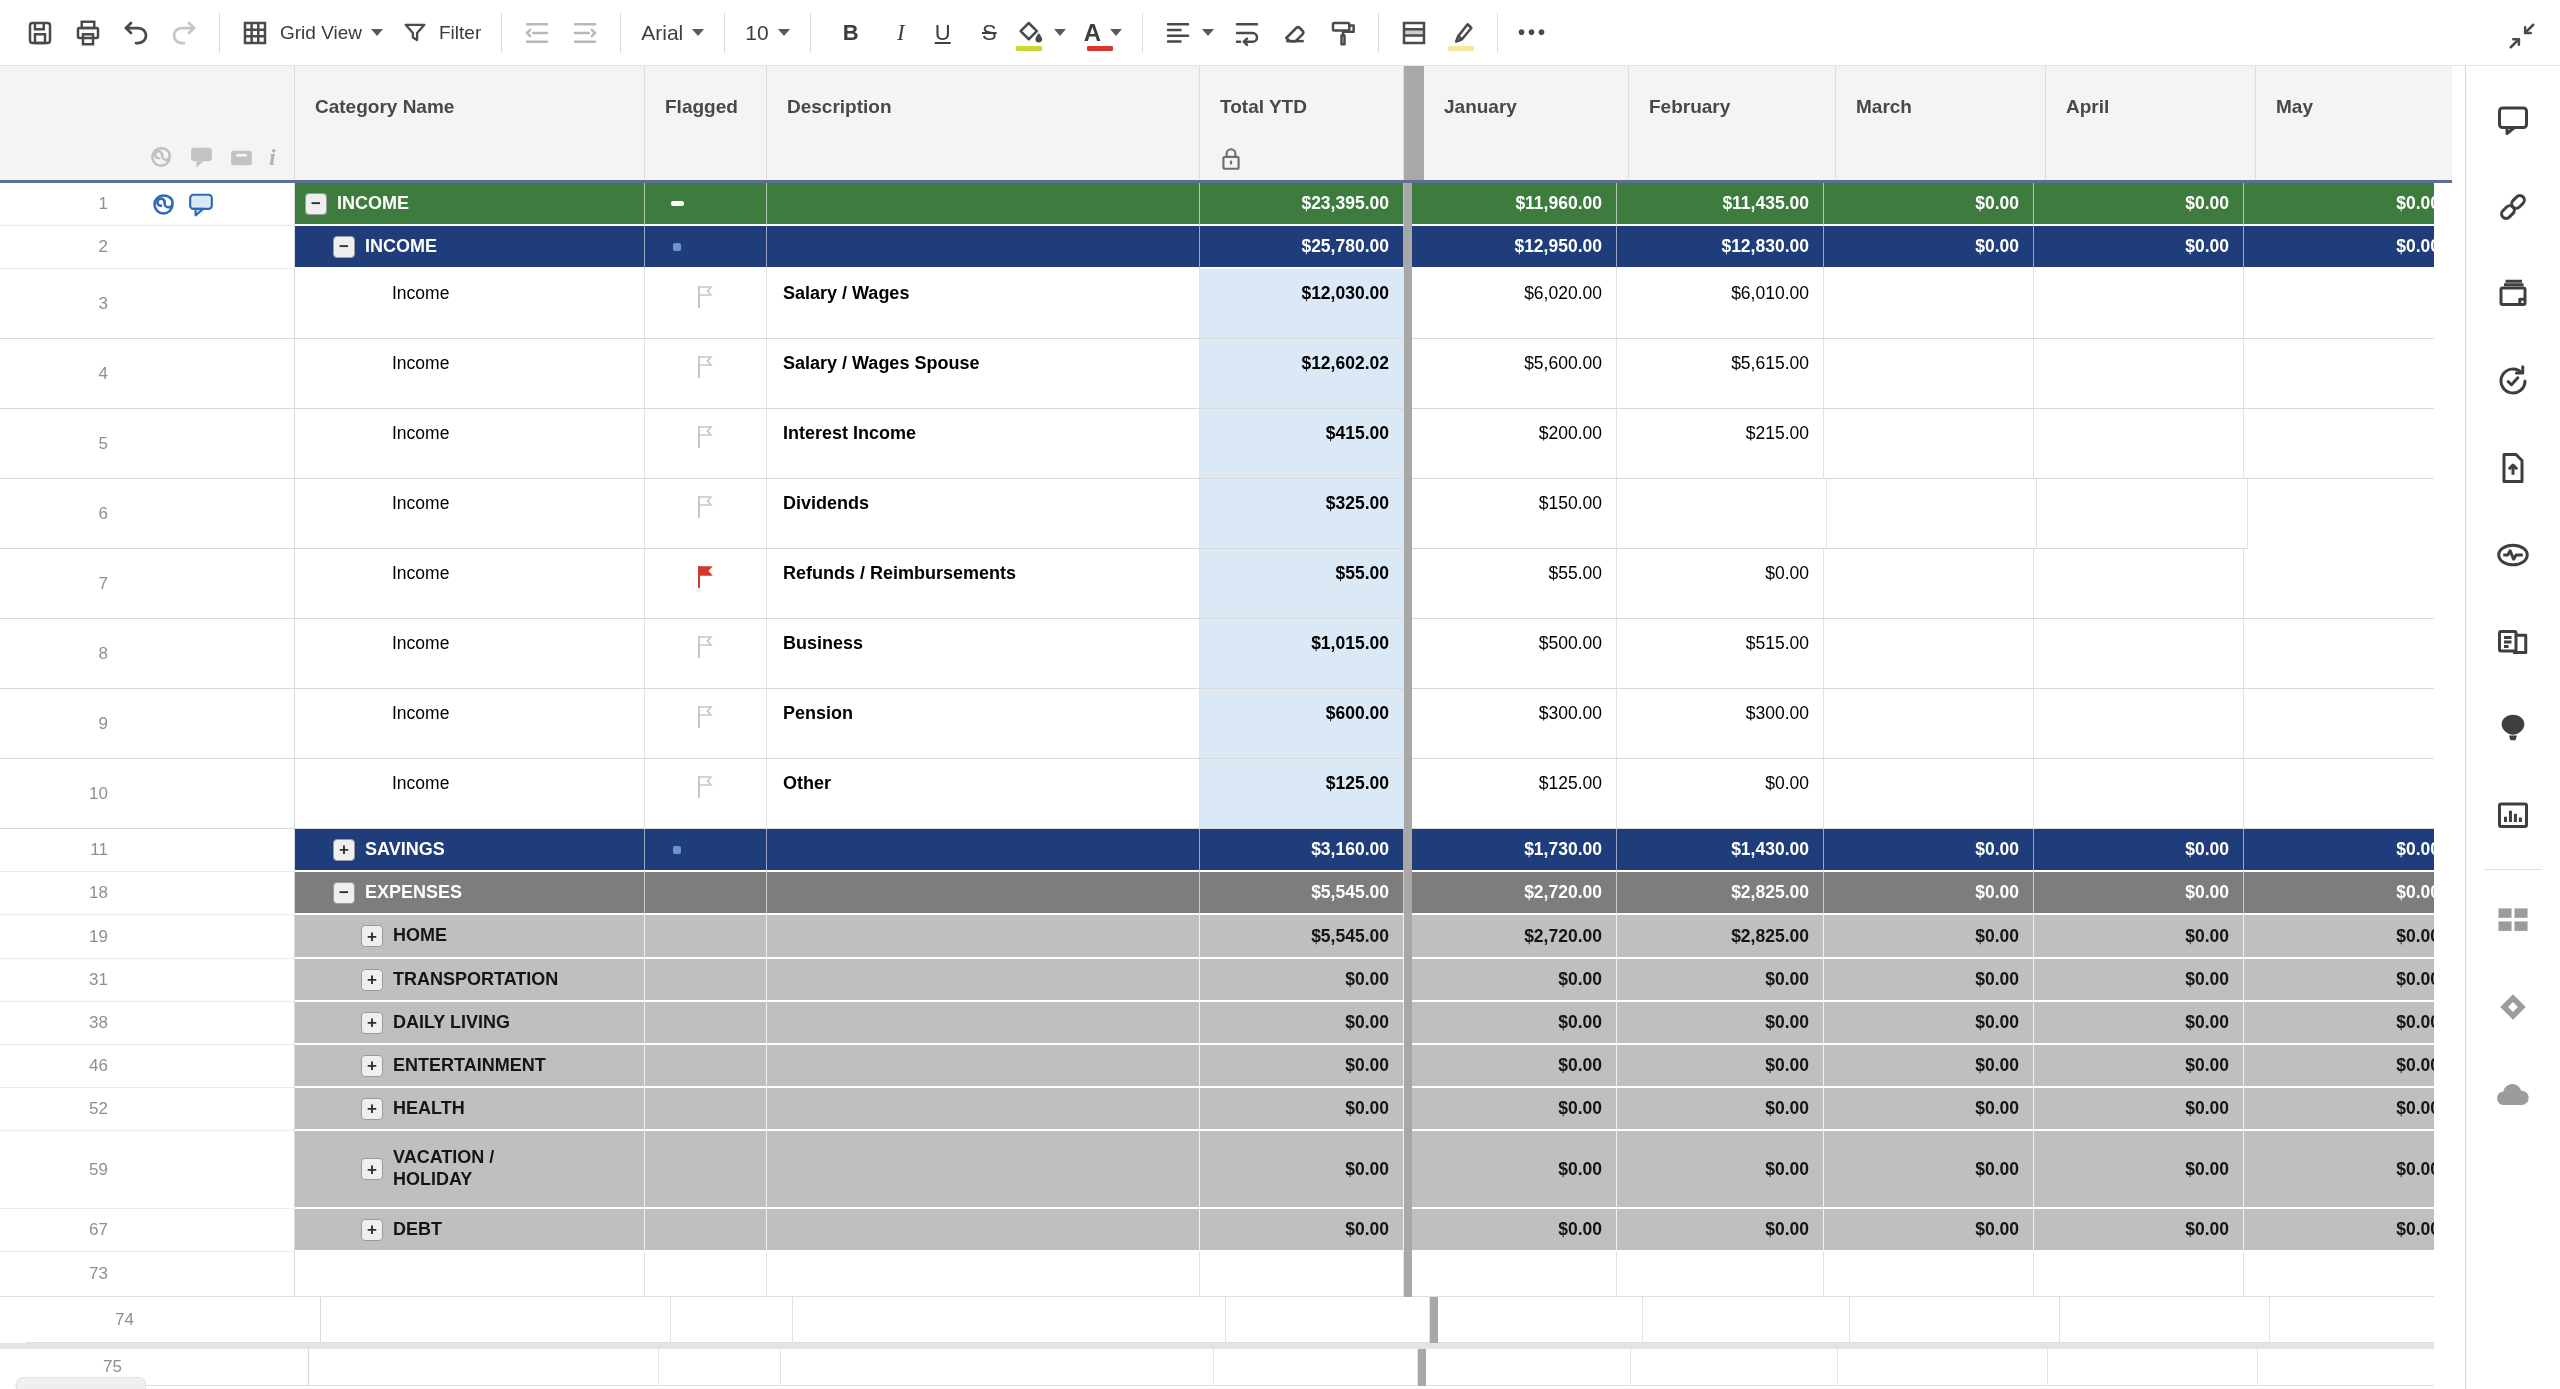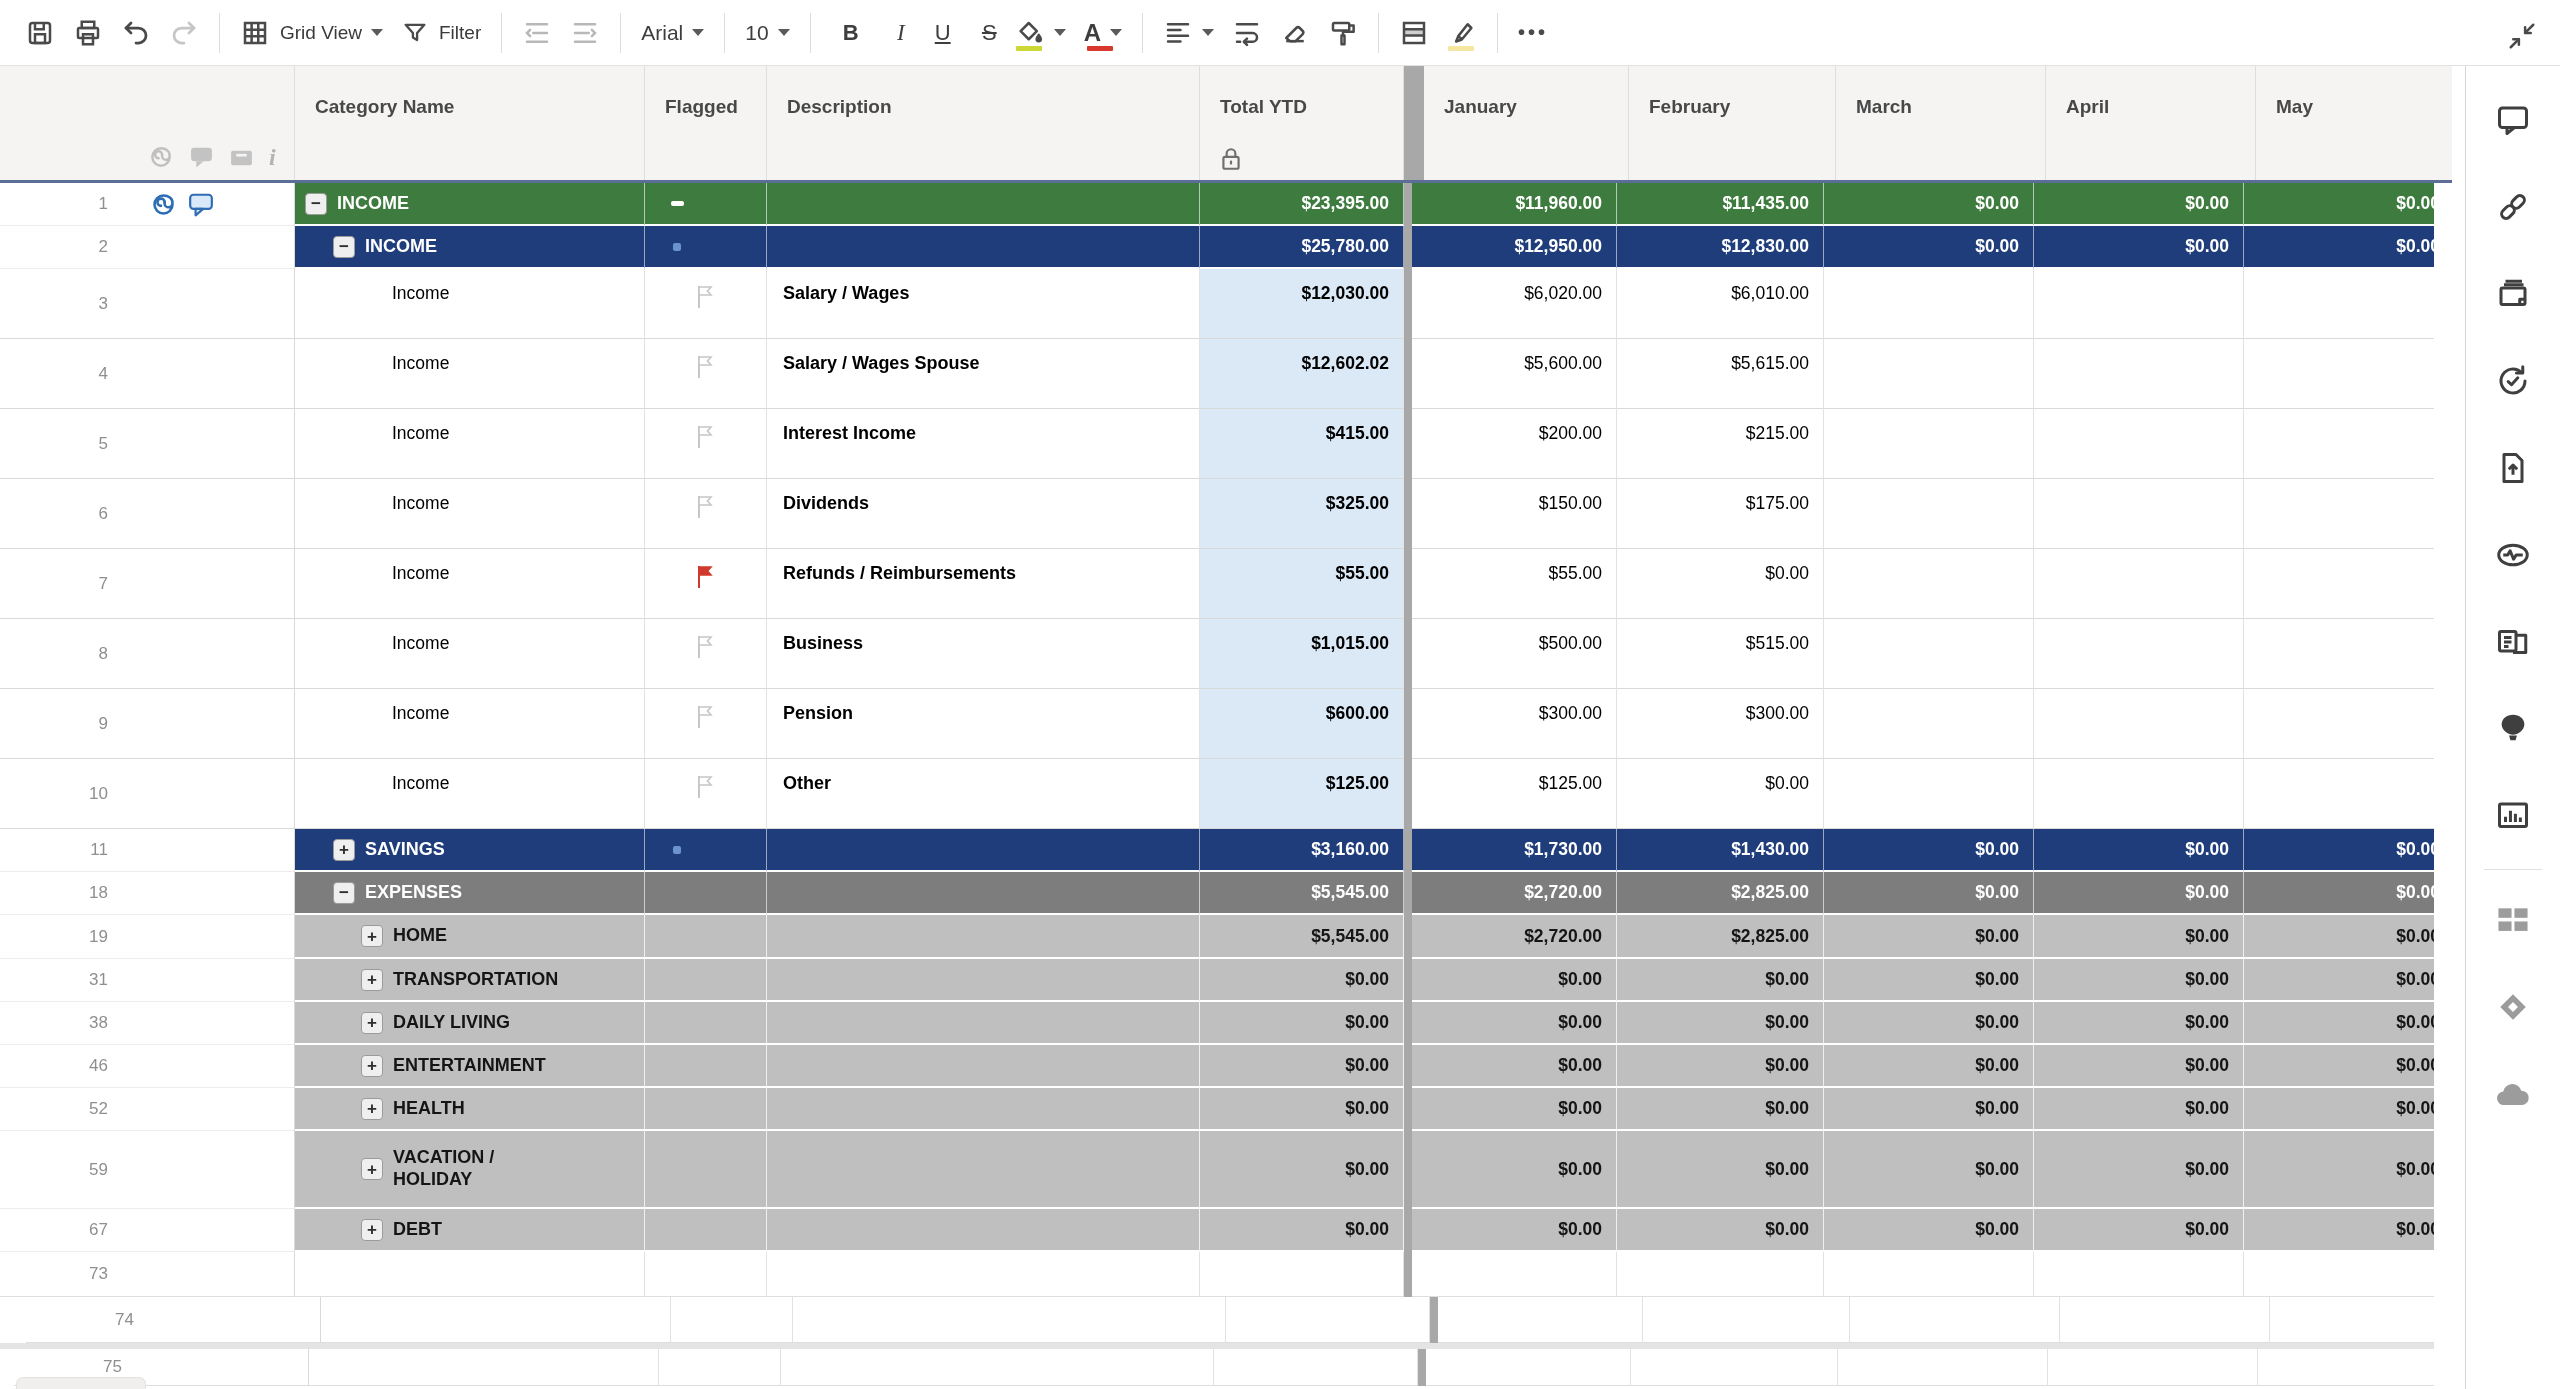--- a/index.html
+++ b/index.html
@@ -495,23 +495,20 @@
         <div class="c col-desc cell">
           <span>Dividends</span>
         </div>
         <div class="c col-ytd cell money">
           <span>$325.00</span>
         </div>
         <div class="c col-div"></div>
         <div class="c col-m1 cell money">
           <span>$150.00</span>
         </div>
-        <div class="c col-m2 cell money">
-          <span>$175.00</span>
-        </div>
         <div class="c col-m3 cell money">
           <span></span>
         </div>
         <div class="c col-m4 cell money">
           <span></span>
         </div>
         <div class="c col-m5 cell money">
           <span></span>
         </div>
       </div>

